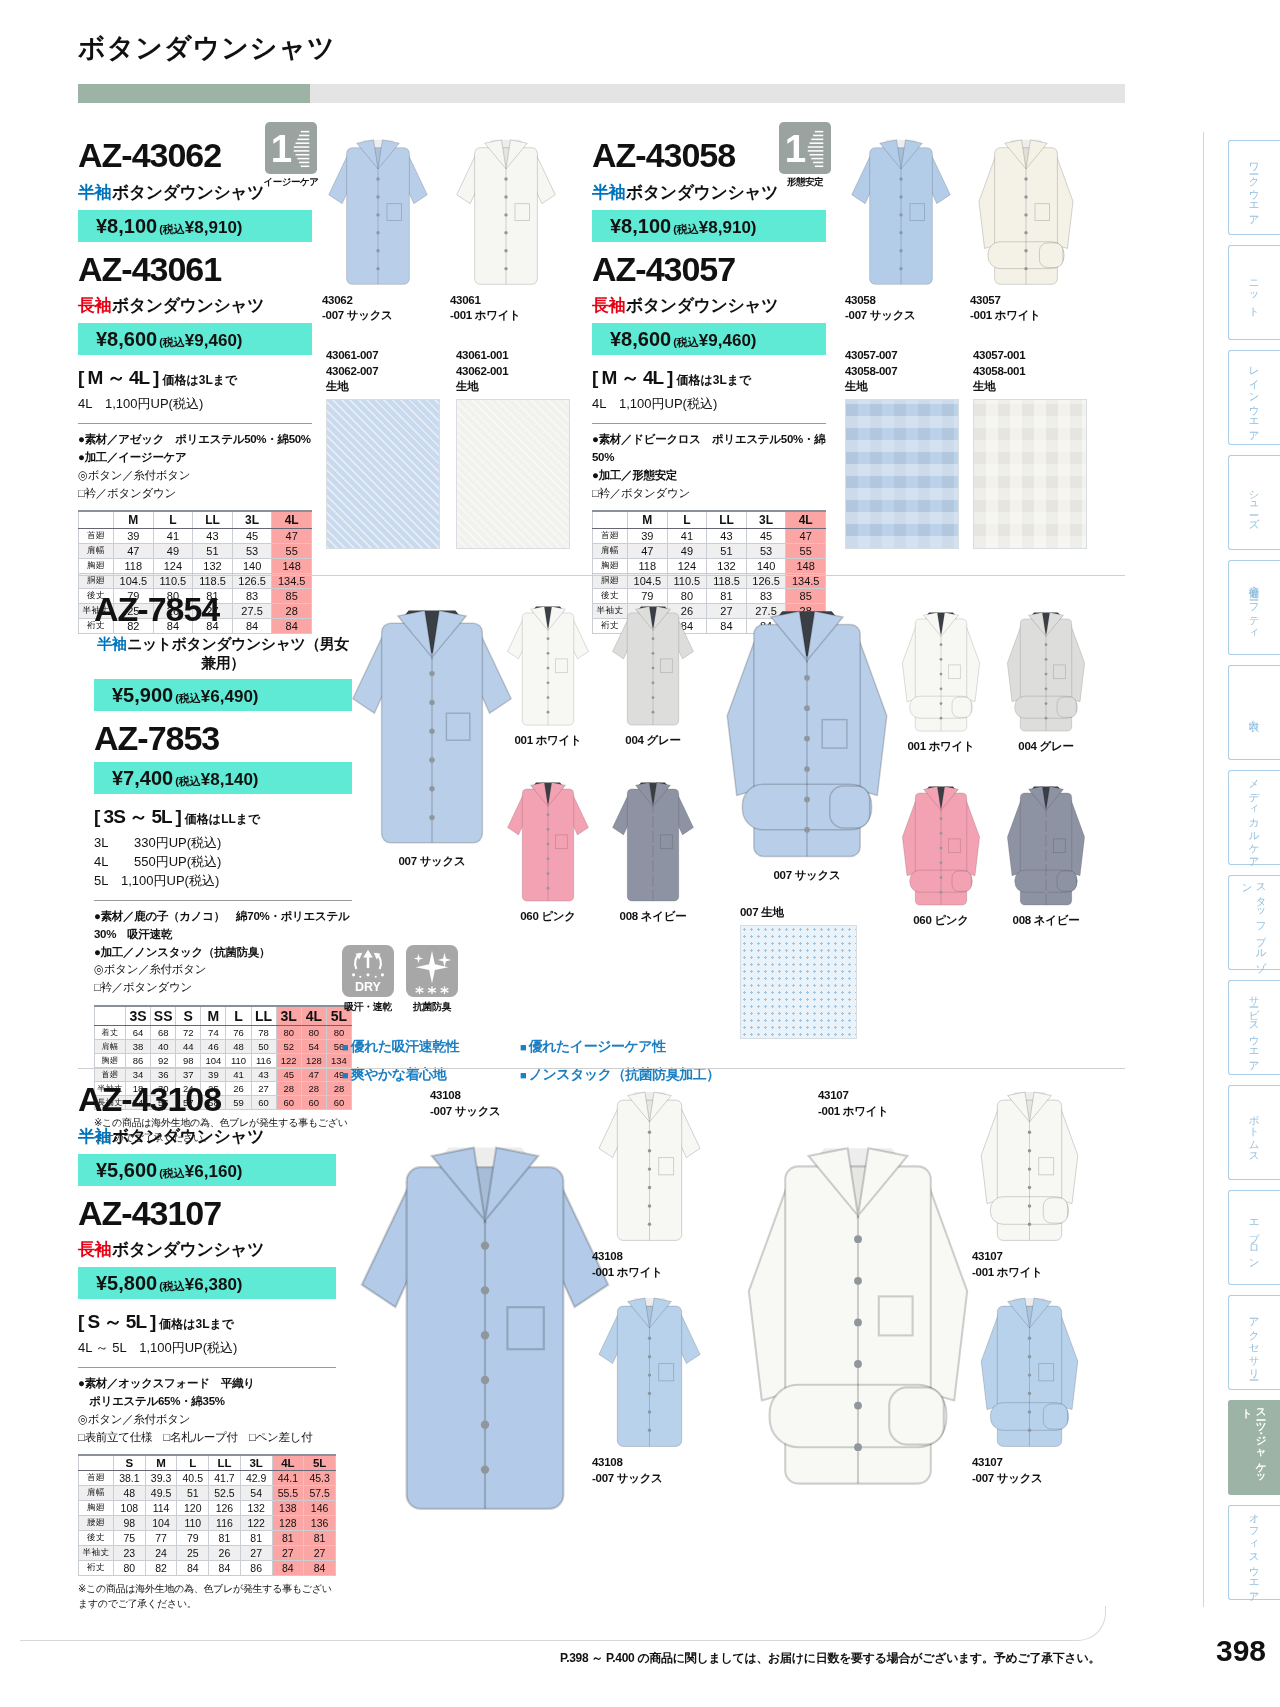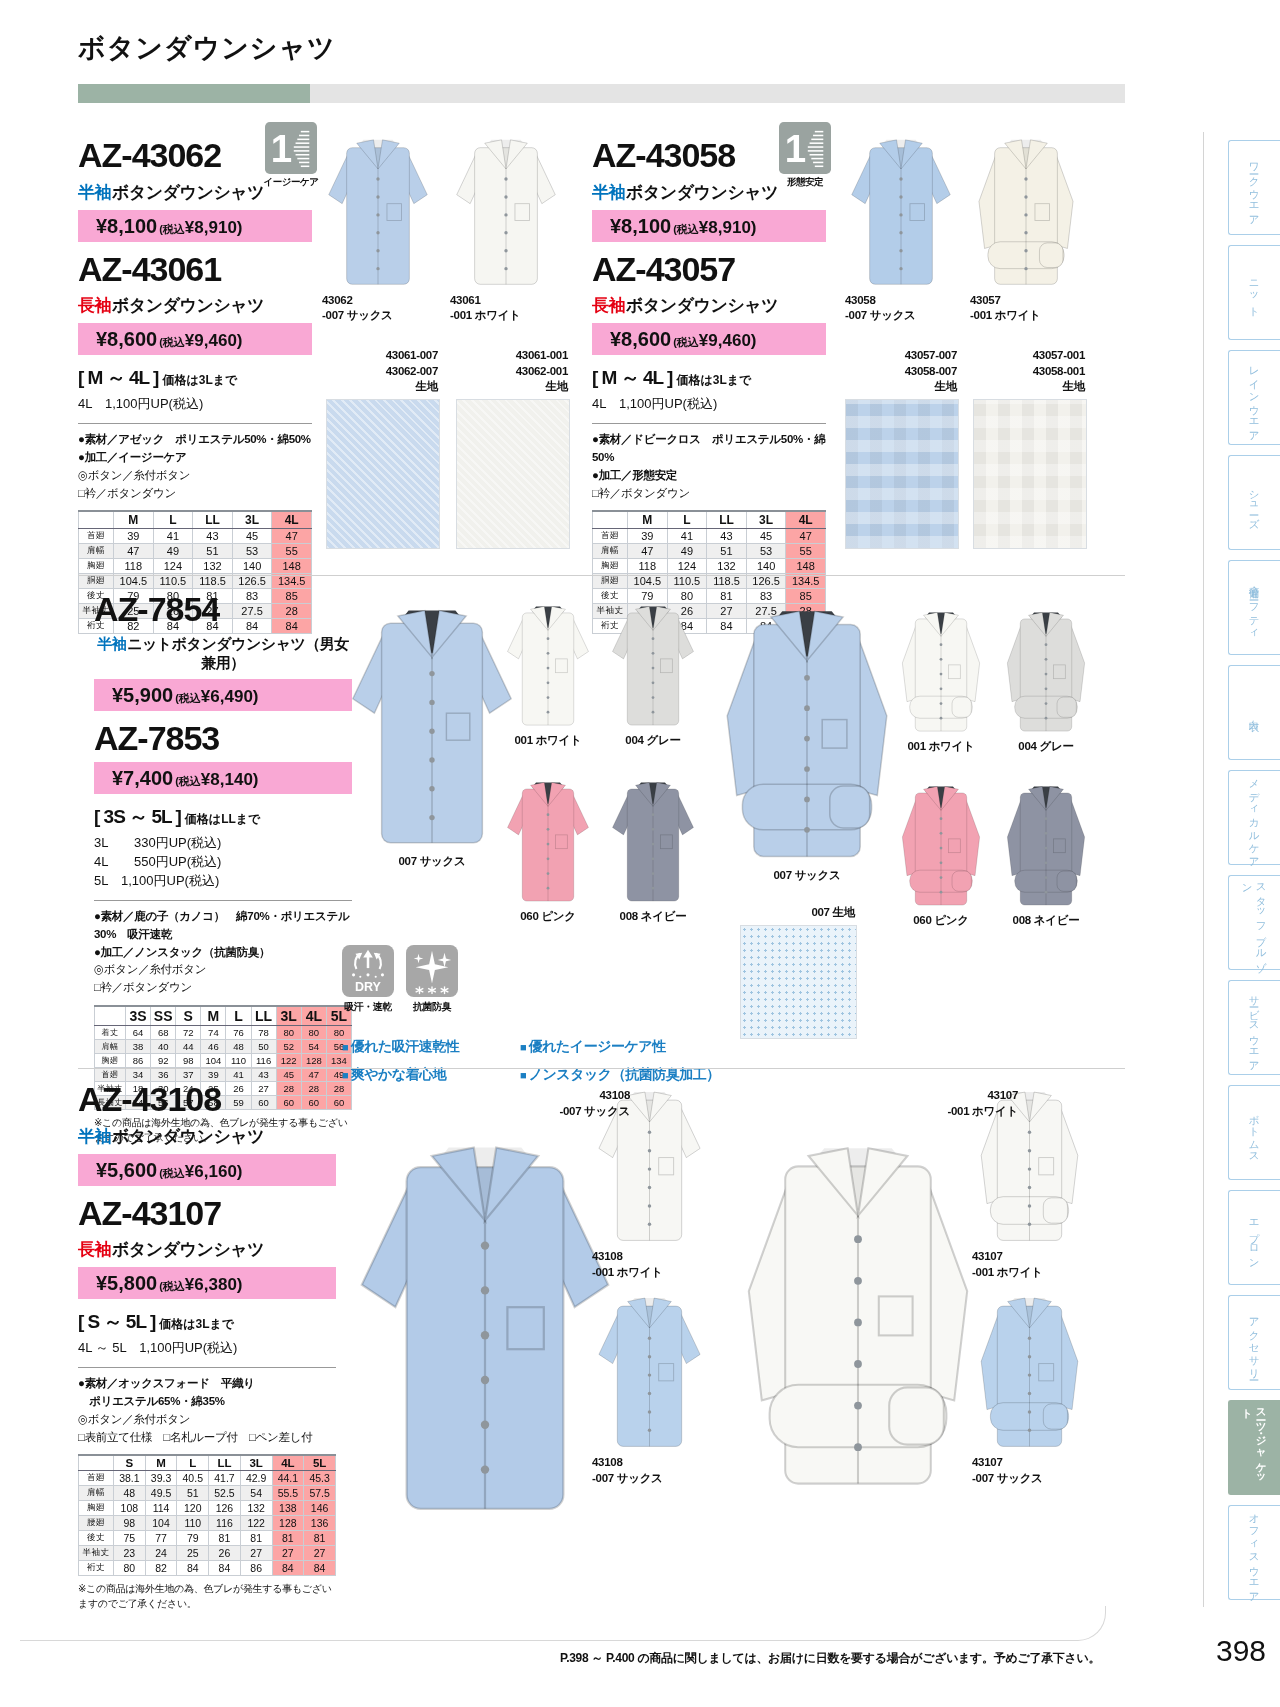--- a/index.html
+++ b/index.html
@@ -8,21 +8,21 @@
   .page-title{position:absolute;left:78px;top:30px;font-size:27px;font-weight:800;letter-spacing:1px;}
   .bar-green{position:absolute;left:78px;top:84px;width:232px;height:19px;background:#9cb3a5;}
   .bar-gray{position:absolute;left:310px;top:84px;width:815px;height:19px;background:#e4e4e4;}
 
   .txtcol{position:absolute;}
   .code-h{font-size:34px;font-weight:800;letter-spacing:-1px;line-height:1.05;margin-top:10px;}
   .code-h:first-of-type{margin-top:0;}
   .subtitle{font-size:17px;font-weight:800;margin-top:7px;letter-spacing:-0.5px;}
   .col-c .subtitle{font-size:15px;text-align:center;}
   .subtitle .slv{margin-right:1px;}
-  .price-bar{background:#f9a8d4;margin-top:6px;padding:5px 0 4px 18px;font-weight:800;white-space:nowrap;}
+  .price-bar{background:#5eead4;margin-top:6px;padding:5px 0 4px 18px;font-weight:800;white-space:nowrap;}
   .yen{font-size:20px;}
   .taxl{font-size:11px;margin-left:2px;}
   .taxv{font-size:17px;}
   .range{margin-top:10px;white-space:nowrap;}
   .range .br{font-size:19px;font-weight:800;letter-spacing:-1px;}
   .range .nt{font-size:12px;font-weight:800;margin-left:4px;}
   .ups{margin-top:4px;}
   .ups div{font-size:13px;line-height:1.45;}
   .spec-top{border-top:1px solid #999;margin-top:9px;padding-top:7px;}
   .spec{font-size:11.5px;line-height:1.55;letter-spacing:-0.3px;}
@@ -38,21 +38,21 @@
   .t-c thead th{font-size:14px;}
   .t-c td.lbl,.t-c th.lbl{width:28px;font-size:8px;}
   .t-d th,.t-d td{font-size:10.5px;}
   .t-d thead th{font-size:11.5px;}
   .tbl-note{font-size:10px;line-height:1.5;margin-top:5px;letter-spacing:-0.3px;}
 
   .fig{position:absolute;}
   .svgbox{width:100%;}
   .ph-label{font-size:11.5px;font-weight:800;line-height:1.35;margin-top:4px;letter-spacing:-0.3px;}
   .ph-label.center{text-align:center;}
-  .ph-label.above{margin:0 0 4px 0;text-align:right;}
+  .ph-label.above{margin:0 0 4px 0;}
   .swatch{width:100%;border:1px solid #d8dde2;}
   .grid{position:absolute;}
 
   .badge{position:absolute;right:-8px;top:-6px;width:58px;text-align:center;}
   .badge .bl{font-size:9.5px;font-weight:700;margin-top:2px;letter-spacing:-0.5px;white-space:nowrap;}
 
   .tiles{position:absolute;display:flex;gap:12px;}
   .tile{width:52px;text-align:center;margin-top:29px;}
   .tile svg{width:52px;height:52px;display:block;}
   .tile .tl{font-size:10px;font-weight:700;margin-top:3px;white-space:nowrap;letter-spacing:-0.5px;}
@@ -66,21 +66,21 @@
   .content-edge{position:absolute;left:20px;top:1606px;width:1085px;height:34px;
     border-bottom:1px solid #d8d8d8;border-right:1px solid #d8d8d8;border-bottom-right-radius:28px;}
   .side-line{position:absolute;left:1203px;top:132px;width:1px;height:1475px;background:#d4d4d4;}
   .side-tabs{position:absolute;left:1228px;top:140px;width:52px;display:flex;flex-direction:column;gap:10px;}
   .side-tab{height:95px;box-sizing:border-box;border:1px solid #abcfe9;border-right:none;border-radius:3px 0 0 3px;
     writing-mode:vertical-rl;display:flex;align-items:center;justify-content:center;
     font-size:10.5px;color:#90bedd;background:#fff;letter-spacing:1px;cursor:pointer;}
   .side-tab.active{background:#9cb3a5;color:#fff;border-color:#9cb3a5;font-weight:700;}
 
   .footer-note{position:absolute;left:560px;top:1650px;font-size:12px;font-weight:700;letter-spacing:-0.3px;}
-  .page-num{position:absolute;left:1216px;top:1634px;font-size:30px;font-weight:400;text-align:right;}
+  .page-num{position:absolute;left:1216px;top:1634px;font-size:30px;font-weight:700;text-align:right;}
 </style>
 </head>
 <body>
 
 <div class="page">
 
   <div class="page-title">ボタンダウンシャツ</div>
   <div class="bar-green"></div>
   <div class="bar-gray"></div>
 

